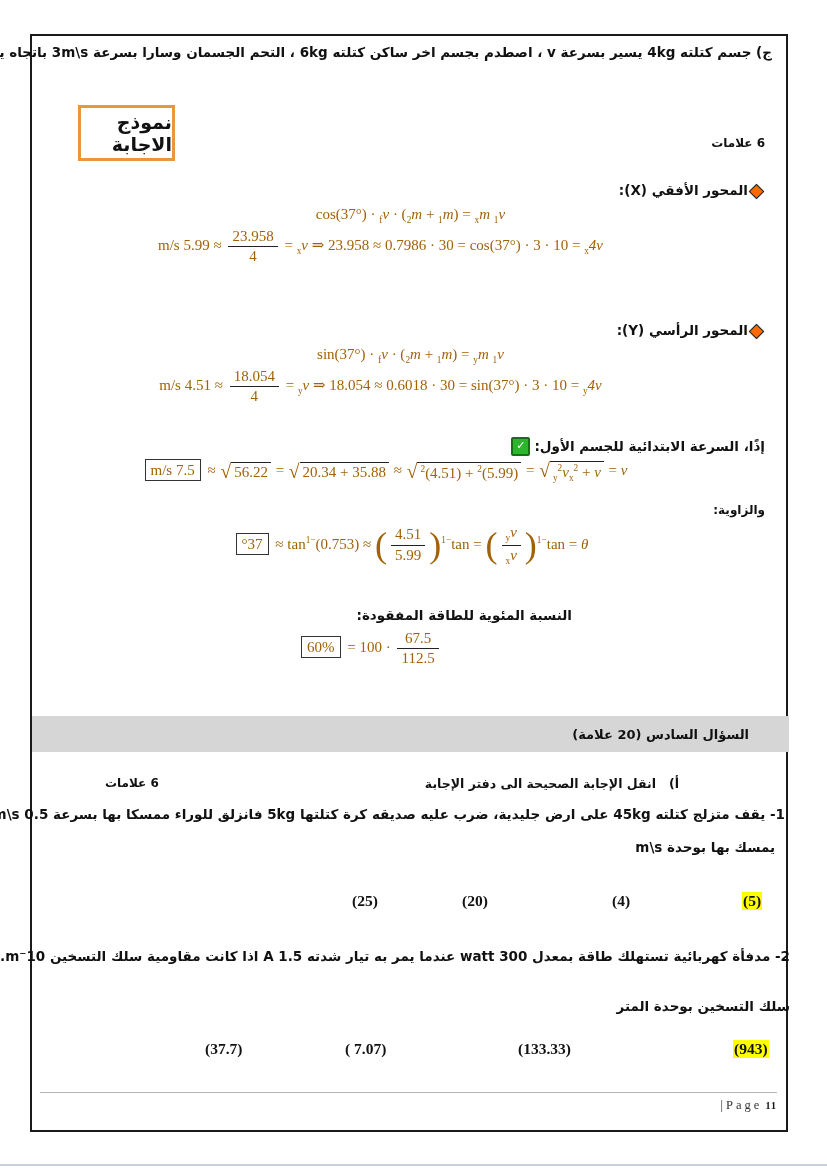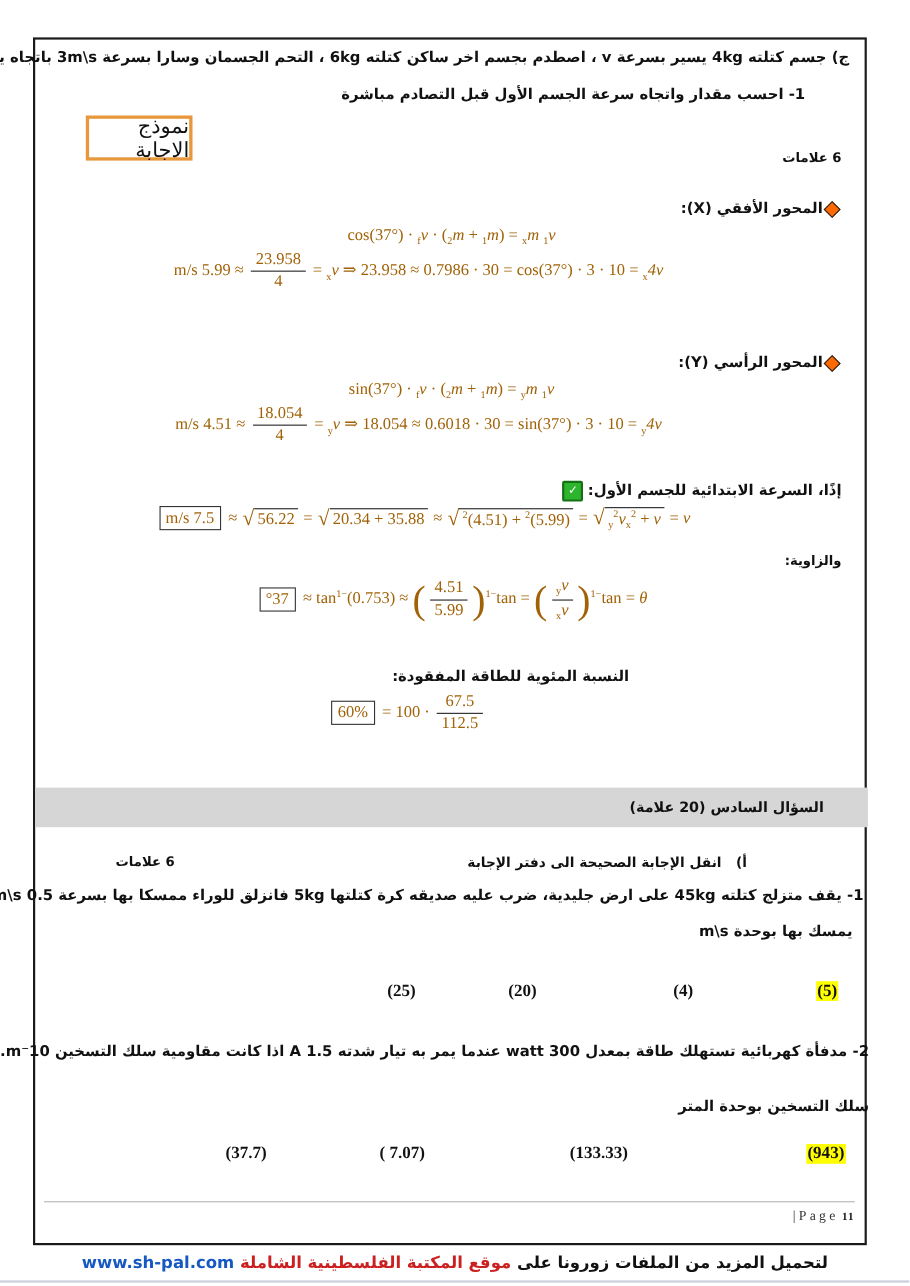--- a/index.html
+++ b/index.html
@@ -4,23 +4,23 @@
 <style>
   html,body{margin:0;padding:0;background:#ffffff;}
   #page{position:relative;width:827px;height:1169px;background:#fff;overflow:hidden;
         font-family:"DejaVu Sans",sans-serif;color:var(--text-black,#111);}
   .abs{position:absolute;white-space:nowrap;}
   .ar{direction:rtl;unicode-bidi:embed;font-weight:bold;}
   
   #frame{position:absolute;left:30px;top:34px;width:758px;height:1098px;
          border:2px solid var(--border-black,#1a1a1a);box-sizing:border-box;}
   
-  #answer-box{position:absolute;left:78px;top:105px;width:97px;height:41px;
+  #answer-box{position:absolute;left:78px;top:105px;width:97px;height:56px;
       border:3px solid var(--accent-orange,#E8983C);box-sizing:border-box;
-      display:flex;align-items:center;justify-content:center;font-size:19px;font-weight:normal;direction:rtl;}
+      display:flex;align-items:center;justify-content:center;font-size:19px;font-weight:bold;direction:rtl;}
   
   .diamond{display:inline-block;width:9px;height:9px;background:var(--diamond-orange,#FF6A00);
       border:1.5px solid #222;transform:rotate(45deg);margin:0 3px 0 3px;vertical-align:middle;}
   
   .checkbox{display:inline-block;width:15px;height:15px;background:var(--check-green,#2DB52D);
       border:2px solid var(--check-green-border,#167016);border-radius:2px;vertical-align:middle;
       text-align:center;line-height:14px;color:#fff;font-size:11px;font-weight:bold;margin:0 4px;}
   
   .h-ar{font-size:13.5px;}
   .small-ar{font-size:12px;}
@@ -60,21 +60,20 @@
   #bottom-divider{position:absolute;left:0;right:0;top:1164px;border-top:2px solid #c9d0da;}
 </style>
 </head>
 <body>
 
 <div id="page">
 
   <div id="frame"></div>
 
   <div class="abs ar h-ar" style="top:44px;right:55px;">ج)  جسم كتلته 4kg يسير بسرعة v ، اصطدم بجسم اخر ساكن كتلته 6kg ، التحم الجسمان وسارا بسرعة 3m\s باتجاه يصنع 37 مع الأفقي.</div>
-  <div class="abs ar h-ar" style="top:78px;right:95px;">1- احسب مقدار واتجاه سرعة الجسم الأول قبل التصادم مباشرة</div>
   <div class="abs ar small-ar" style="top:136px;right:62px;">6 علامات</div>
 
   <div id="answer-box">
     <span>نموذج الاجابة</span>
   </div>
 
   <div class="abs ar h-ar" style="top:182px;right:62px;">
     <span class="diamond"></span><span>المحور الأفقي (X):</span>
   </div>
   <div class="abs eq" style="top:206px;"><span>cos(37°) · </span><sub>f</sub><i>v</i><span> · (</span><sub>2</sub><i>m</i><span> + </span><sub>1</sub><i>m</i><span>) = </span><sub>x</sub><i>m</i><span> </span><sub>1</sub><i>v</i></div>
@@ -137,20 +136,15 @@
   <span class="choice" style="top:1040px;left:345px;">( 7.07)</span>
   <span class="choice" style="top:1040px;left:518px;">(133.33)</span>
   <span class="choice hl" style="top:1040px;left:733px;">(943)</span>
 
   <div id="thin-rule"></div>
   <div id="page-label">
     <span class="pfx">|Page</span>
     <b>11</b>
   </div>
 
-  <div id="footer-line">
-    <span>لتحميل المزيد من الملفات زورونا على</span>
-    <span class="red">موقع المكتبة الفلسطينية الشاملة</span>
-    <span class="url">www.sh-pal.com</span>
-  </div>
   <div id="bottom-divider"></div>
 
 </div>
 
 </body></html>

